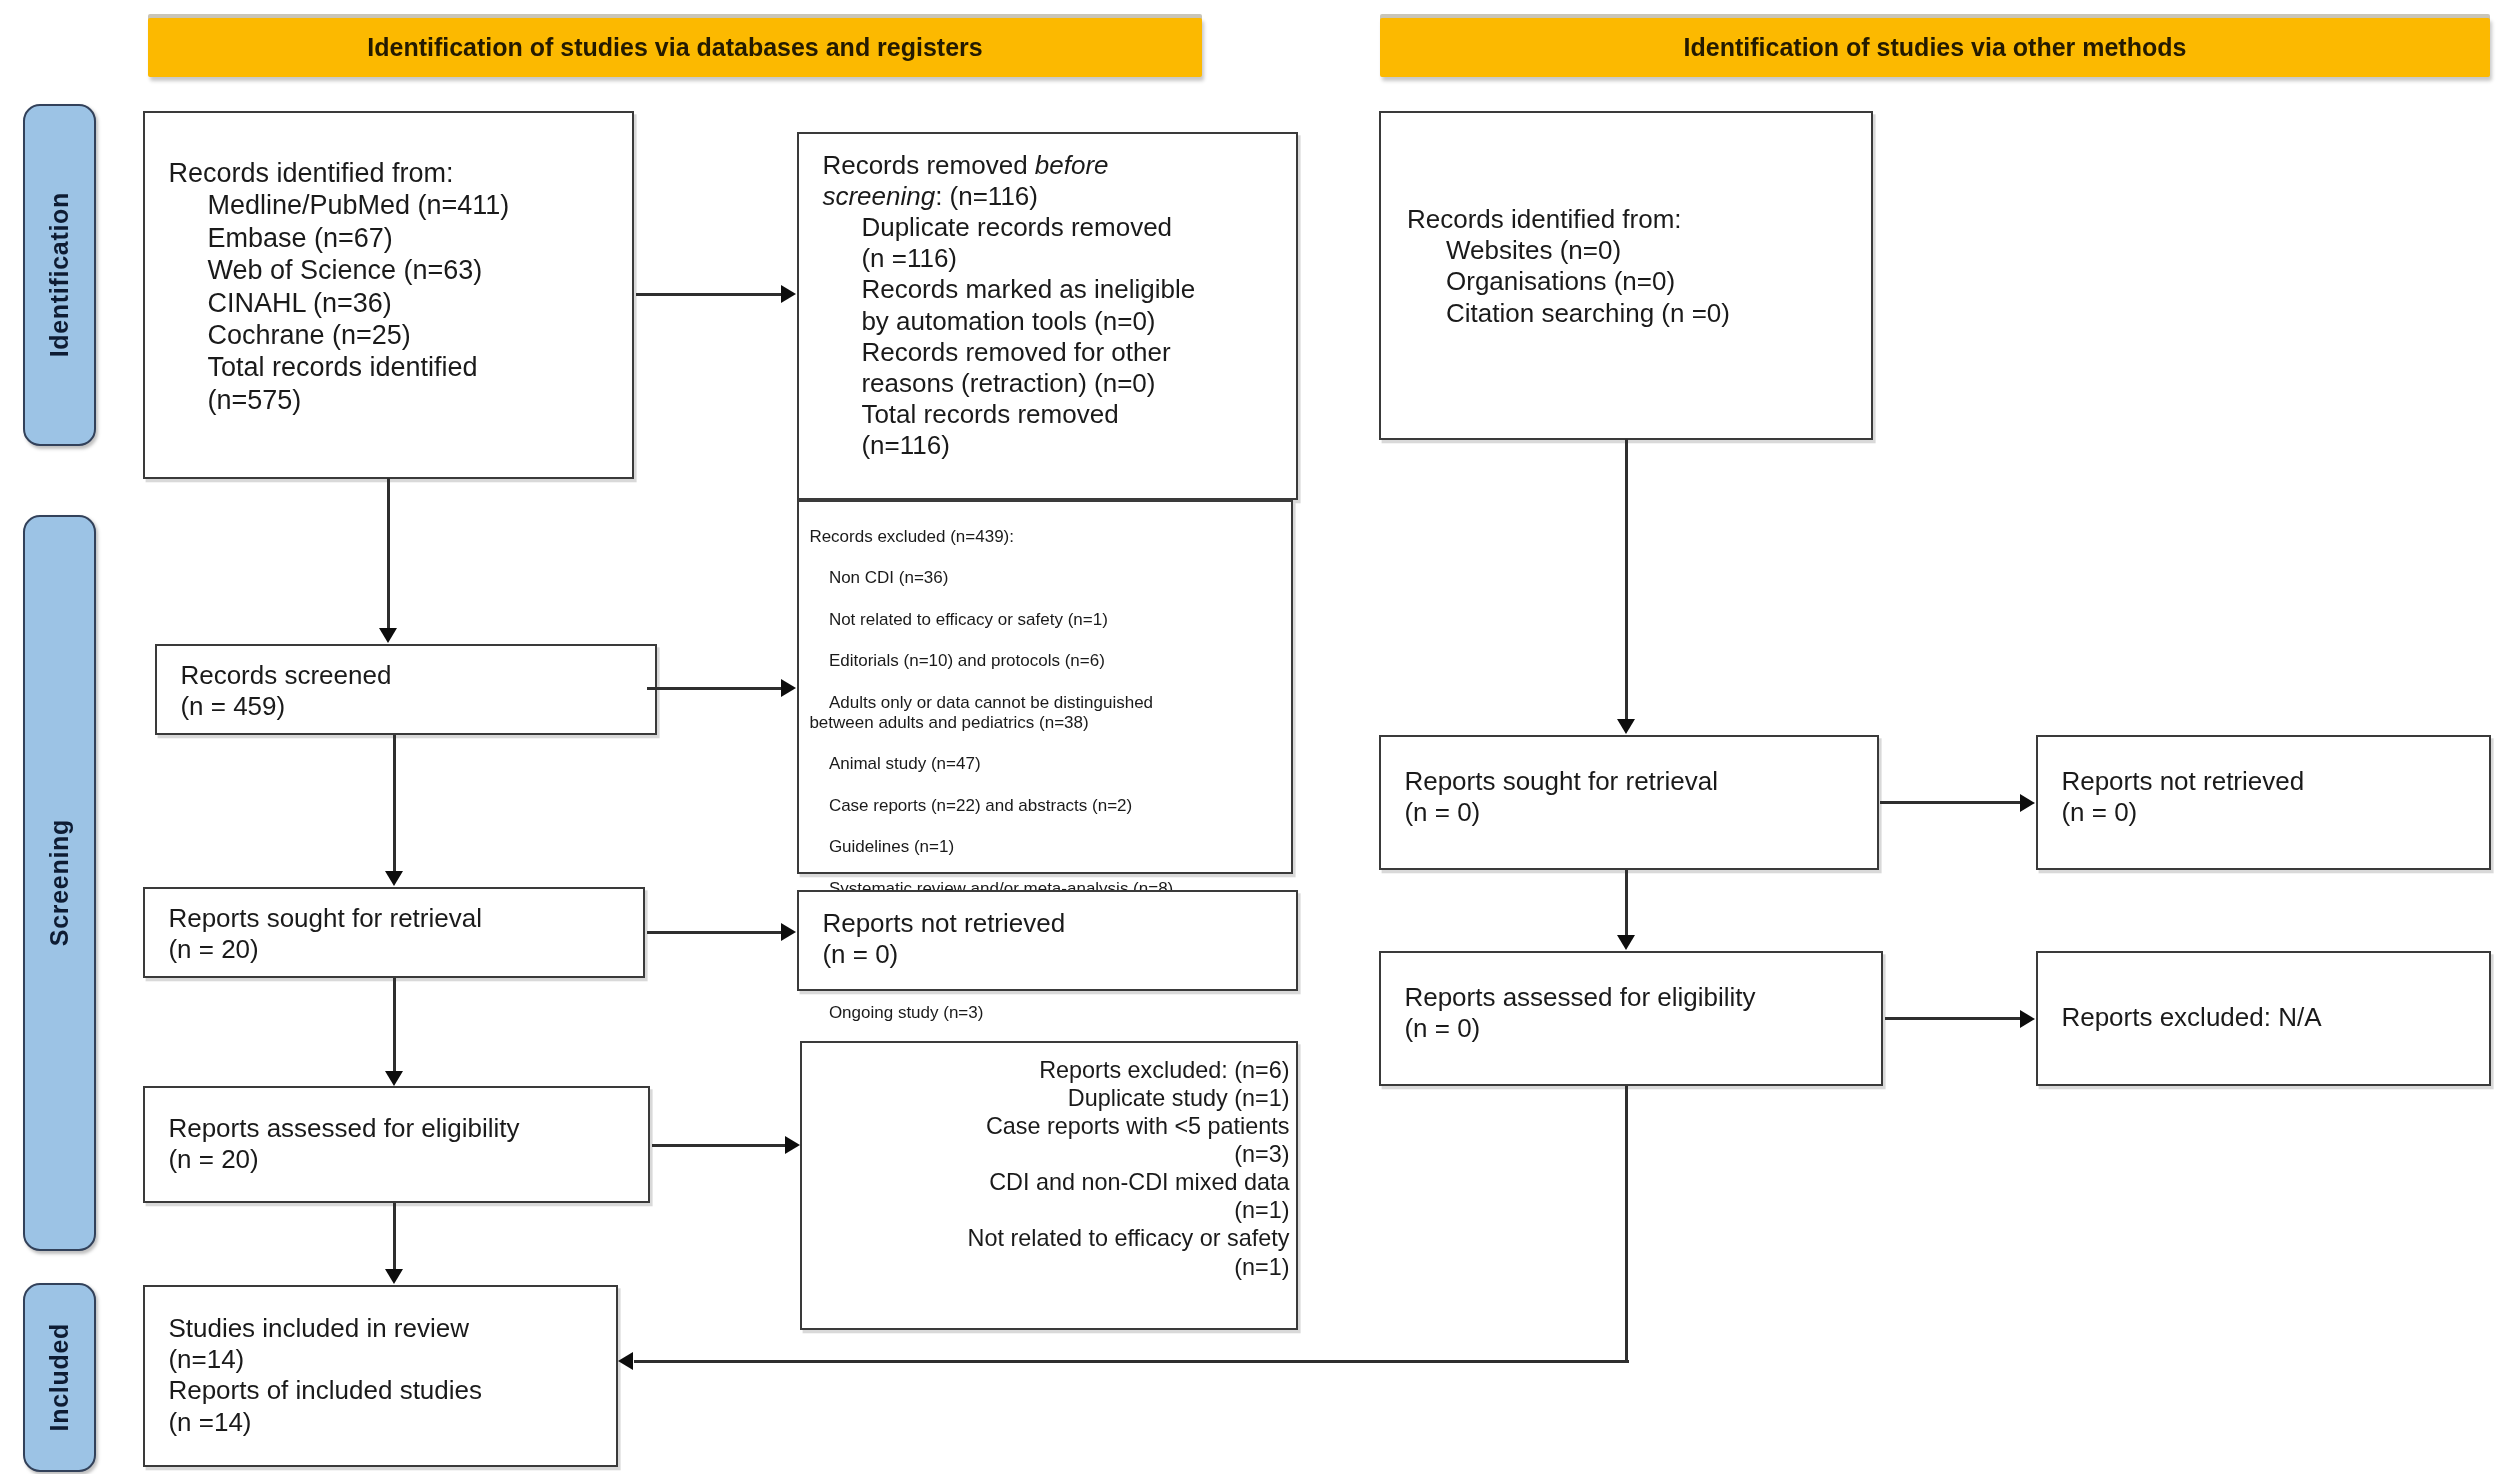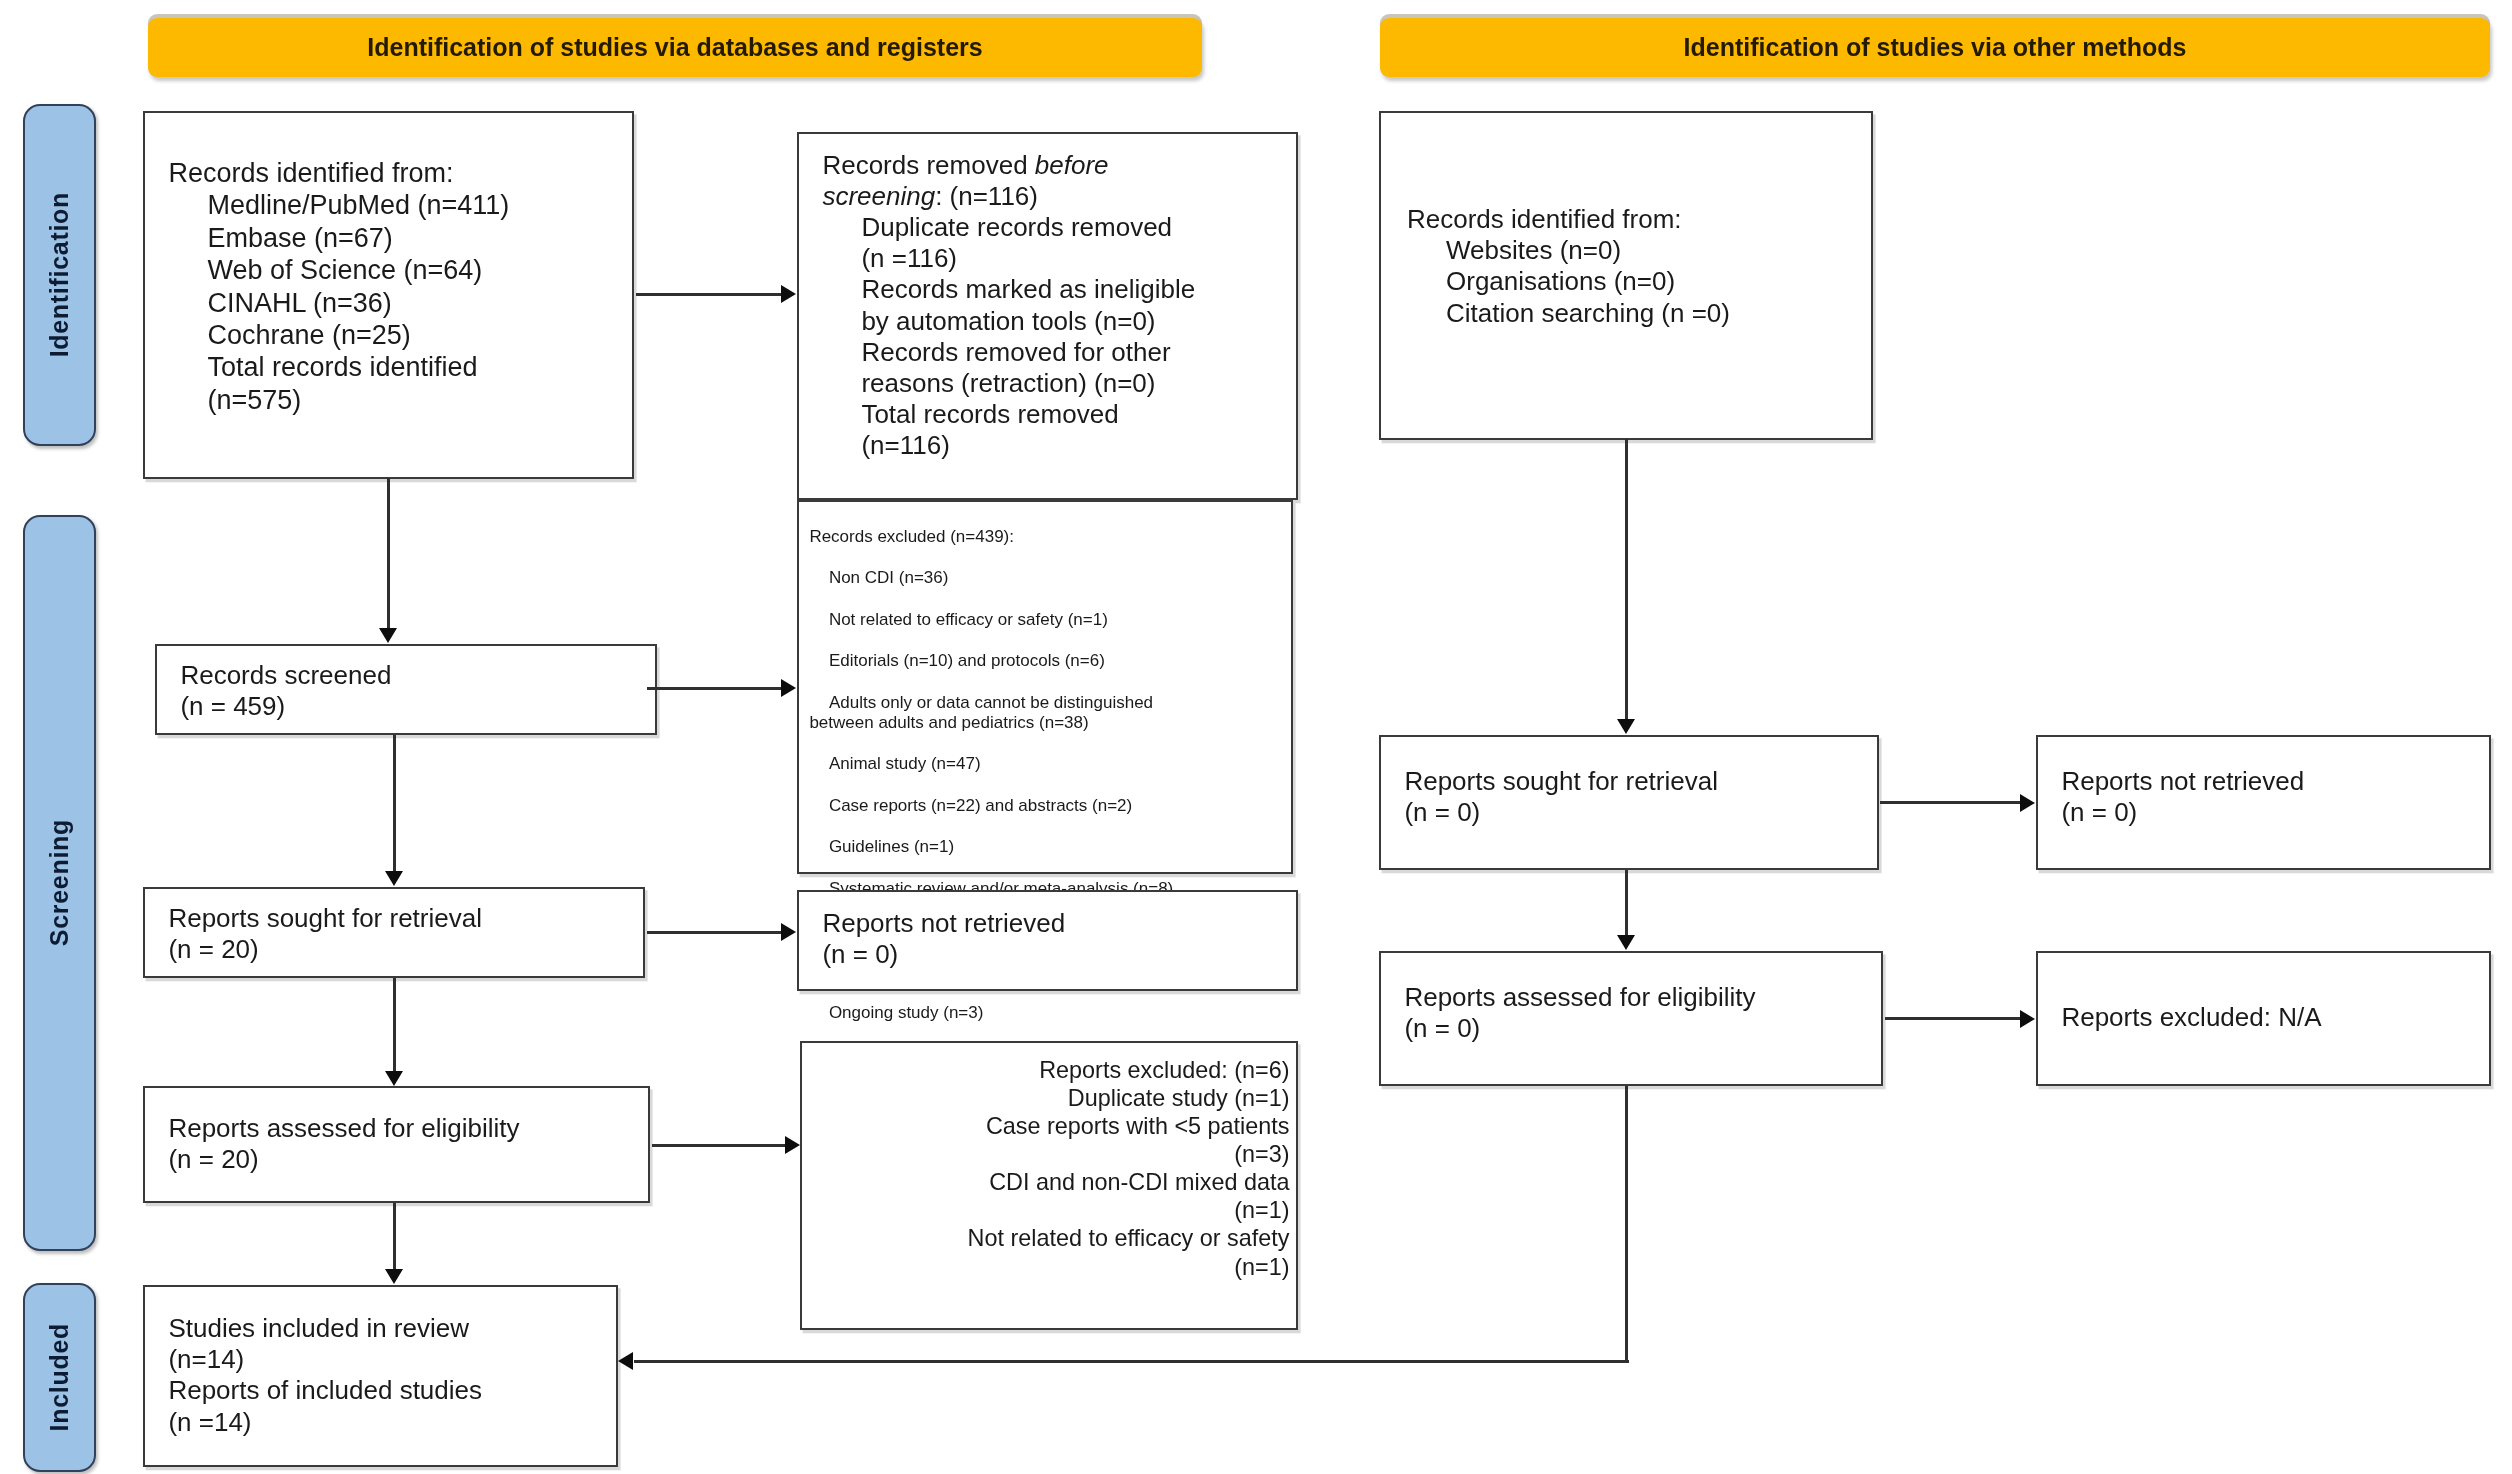--- a/index.html
+++ b/index.html
@@ -2,21 +2,21 @@
 <html style="--header-bg: #FCB900; --sidebar-bg: #9CC3E5;font-size:10.4px"><head>
 <meta charset="utf-8">
 <style>
   html,body{margin:0;padding:0;background:#ffffff;}
   #canvas{
     position:relative; width:2512px; height:1474px; background:#ffffff;
     font-family:"Liberation Sans","DejaVu Sans",sans-serif; color:#1a1a1a; overflow:hidden;
   }
   .hdr{
     position:absolute; height:59px; background:var(--header-bg,#FCB900);
-    border-radius:9px; display:flex; align-items:center; justify-content:center;
+    border-radius:2px; display:flex; align-items:center; justify-content:center;
     font-size:25px; font-weight:bold; color:#241a00;
     box-shadow:0 -3.9px 0 rgba(60,45,0,0.28), 2px 3.3px 3.9px rgba(0,0,0,0.22);
   }
   .sb{
     position:absolute; width:69px; background:var(--sidebar-bg,#9CC3E5);
     border:2.6px solid #32415a; border-radius:17px;
     display:flex; align-items:center; justify-content:center;
     box-shadow:2px 2.6px 3.3px rgba(0,0,0,0.25);
   }
   .sb span{
@@ -59,21 +59,21 @@
     <span>Screening</span>
   </div>
   <div class="sb" style="left:23px; top:1283px; height:185px;">
     <span>Included</span>
   </div>
 
   <div class="box f42" style="left:143px; top:111px; width:491px; height:368px; padding:44px 13px 0 23.4px;">
     <div class="line">Records identified from:</div>
     <div class="line ind">Medline/PubMed (n=411)</div>
     <div class="line ind">Embase (n=67)</div>
-    <div class="line ind">Web of Science (n=64)</div>
+    <div class="line ind">Web of Science (n=63)</div>
     <div class="line ind">CINAHL (n=36)</div>
     <div class="line ind">Cochrane (n=25)</div>
     <div class="line ind">Total records identified</div>
     <div class="line ind">(n=575)</div>
   </div>
 
   <div class="box f40" style="left:797px; top:111px; width:501px; height:368px; padding:15.6px 13px 0 23.4px;margin-top:21px;">
     <div class="line">
       <span>Records removed </span><i>before</i>
     </div>

